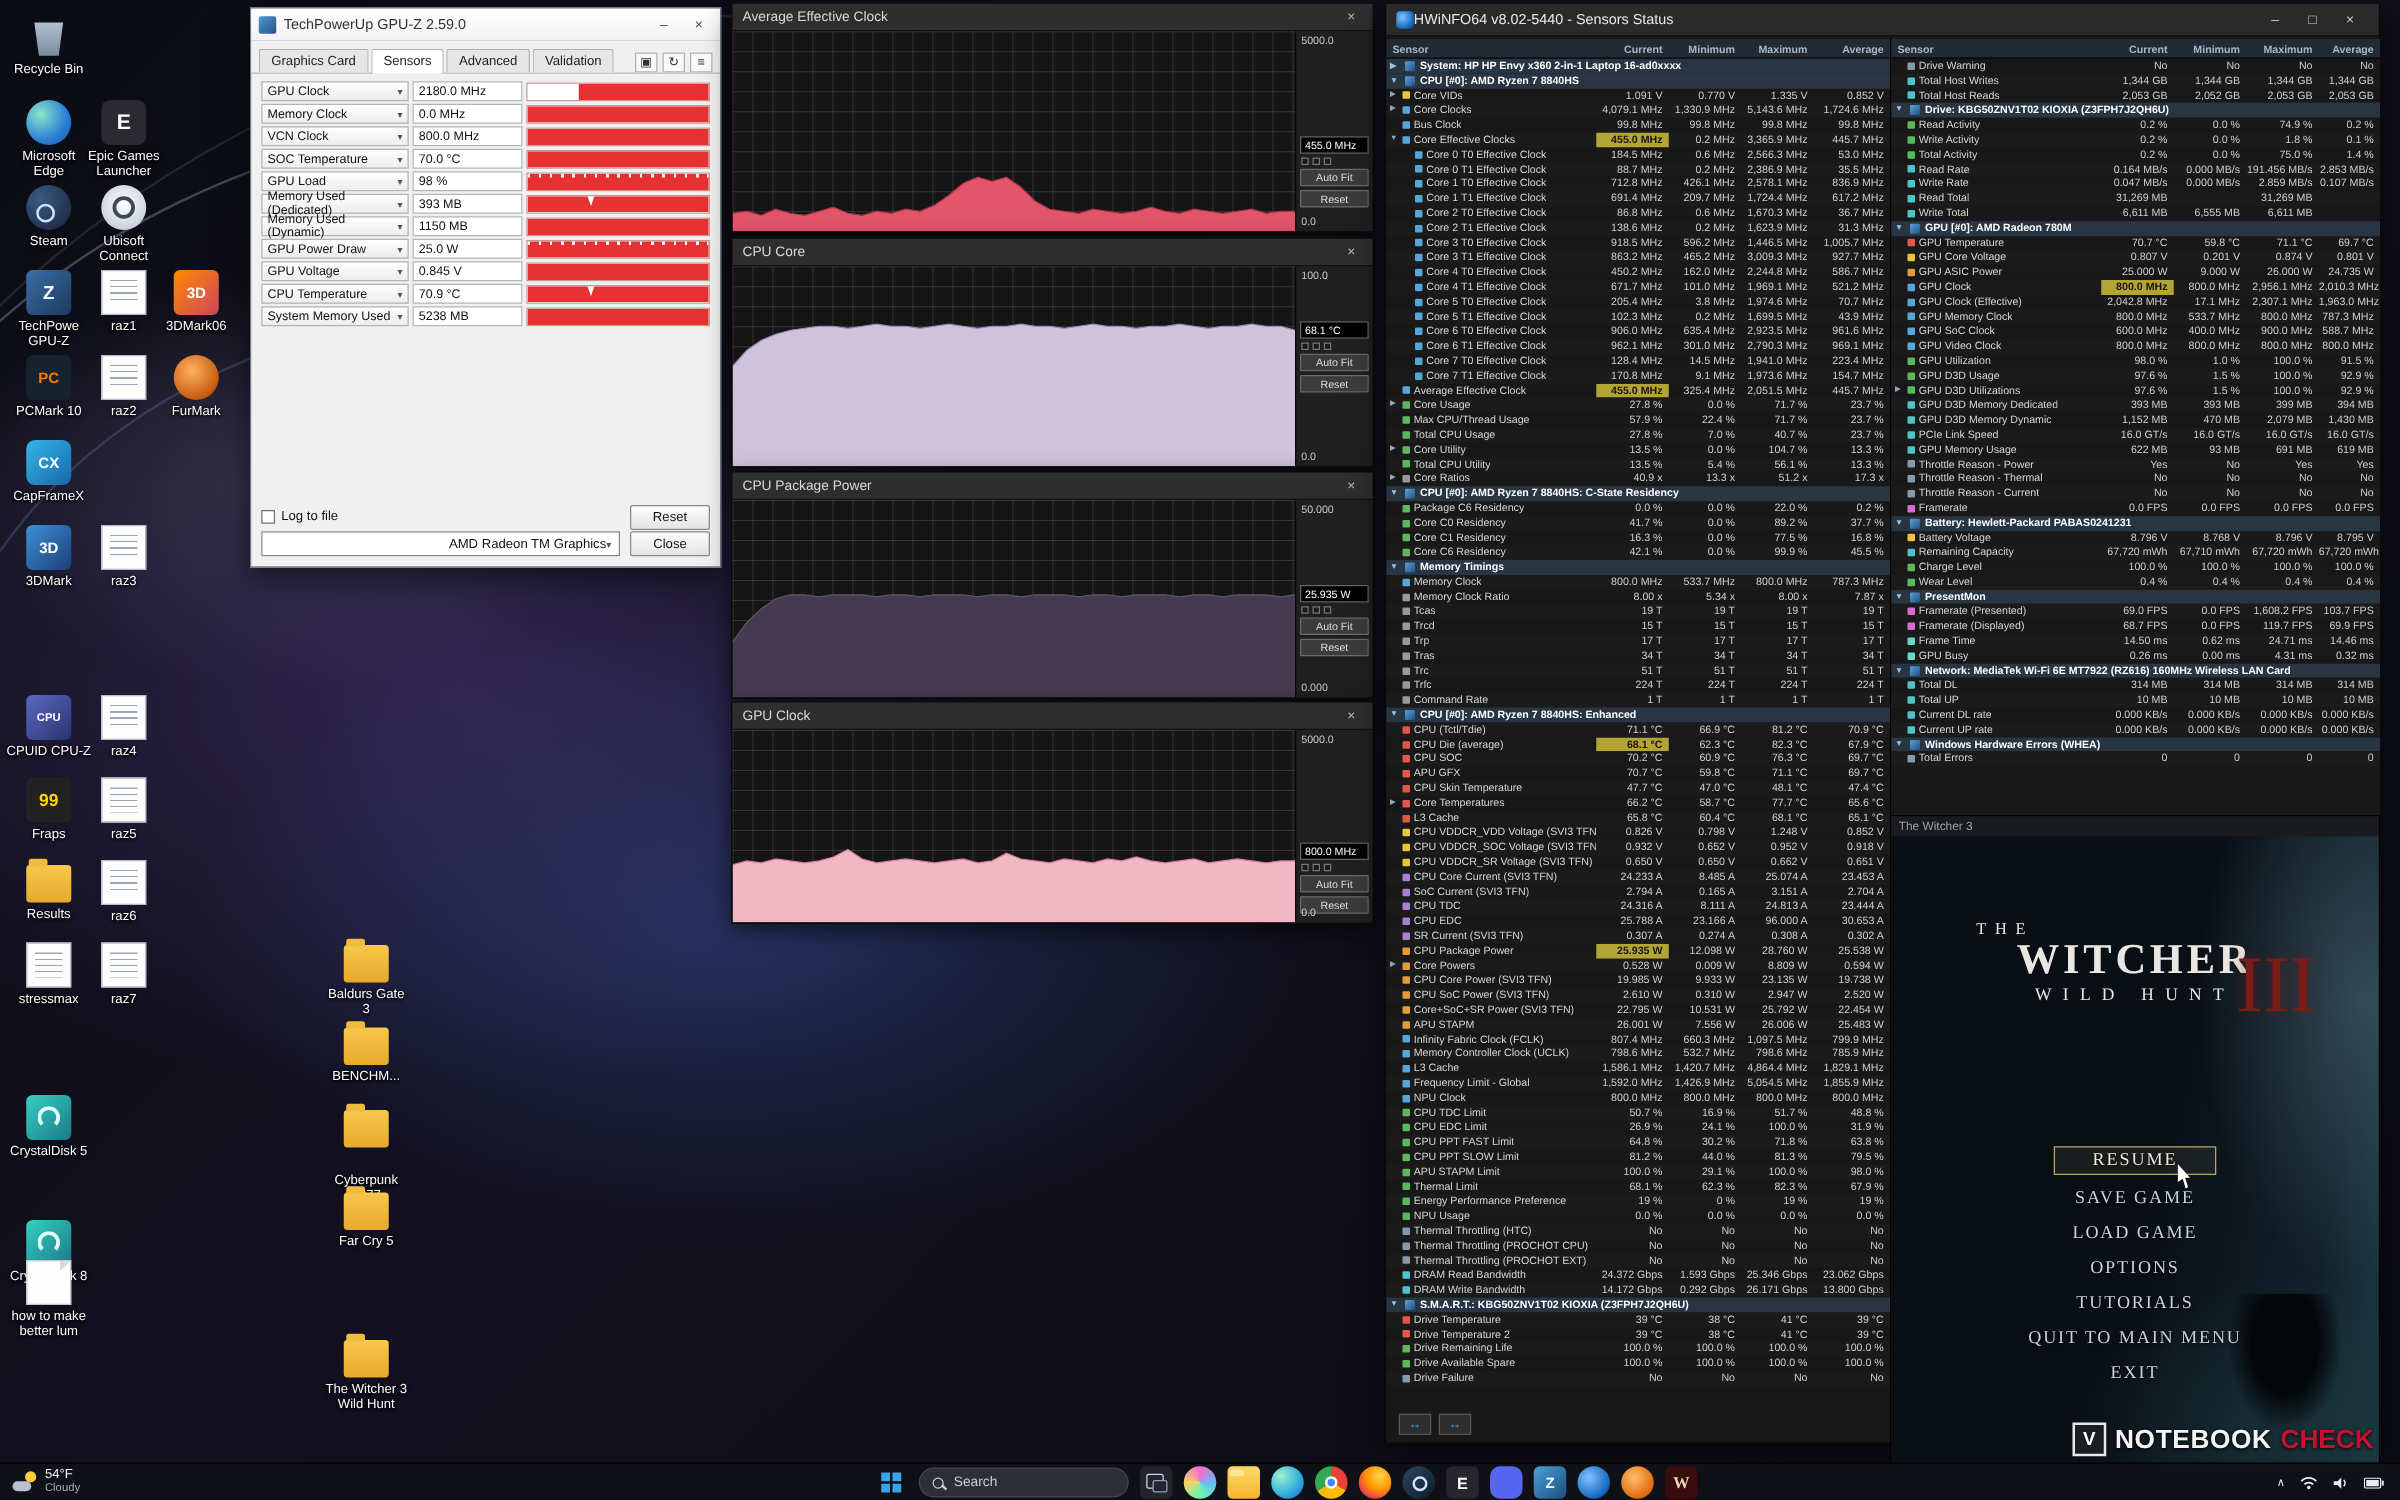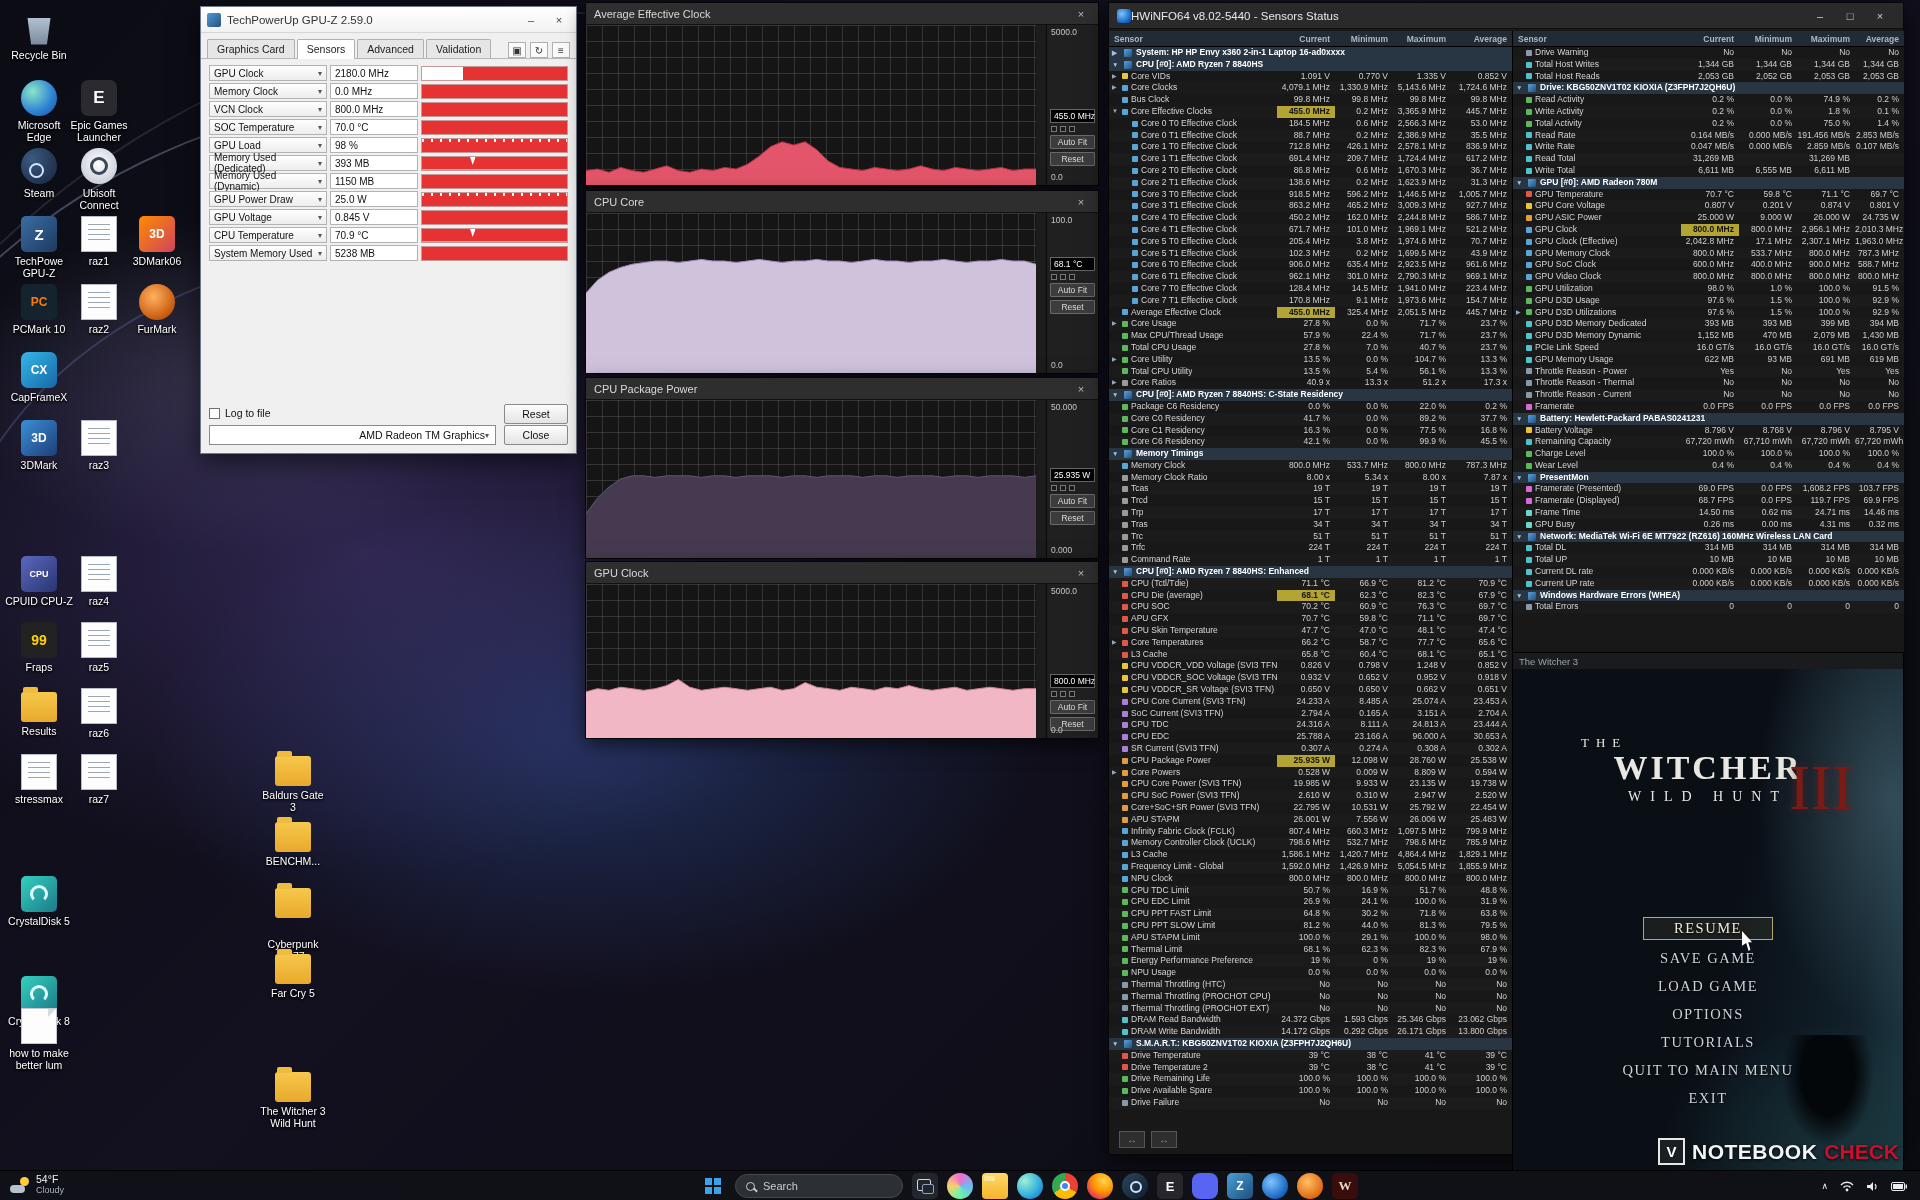--- a/index.html
+++ b/index.html
@@ -82,21 +82,21 @@
 .gz-comborow{display:flex;gap:8px;align-items:center}
 .gz-combo{flex:1;height:20px;border:1px solid #8a8a8a;background:#fff;display:flex;align-items:center;justify-content:flex-end;padding:0 6px;font-size:10.5px;color:#111;cursor:pointer}
 .gz-close{width:64px}
 
 
 .graphwin{position:absolute;left:585px;width:514px;background:#1c1c1c;border:1px solid #060606;box-shadow:0 6px 18px rgba(0,0,0,.6);z-index:20}
 .gw-title{height:22px;background:#2e2e2e;color:#d8d8d8;font-size:11px;display:flex;align-items:center;padding:0 8px;border-bottom:1px solid #111}
 .gw-title span.t{flex:1}
 .gw-x{width:18px;text-align:center;color:#bbb;cursor:pointer}
 .gw-body{position:absolute;left:0;right:62px;top:22px;bottom:0;background-color:#151515;background-image:linear-gradient(rgba(80,80,80,.55) 1px,transparent 1px),linear-gradient(90deg,rgba(80,80,80,.55) 1px,transparent 1px);background-size:16px 16px;overflow:hidden}
-.gw-rail{position:absolute;right:0;top:22px;bottom:0;width:52px;background:#202020;border-left:1px solid #0a0a0a}
+.gw-rail{position:absolute;right:0;top:22px;bottom:0;width:62px;background:#202020;border-left:1px solid #0a0a0a}
 .gw-top{position:absolute;top:2px;left:4px;font-size:8.5px;color:#c8c8c8}
 .gw-botlab{position:absolute;bottom:3px;left:4px;font-size:8.5px;color:#c8c8c8}
 .gw-stack{position:absolute;left:3px;right:3px;display:flex;flex-direction:column;gap:3px}
 .gw-cur{background:#000;border:1px solid #666;color:#fff;font-size:8.5px;padding:1px 3px;white-space:nowrap}
 .gw-checks{display:flex;gap:3px;padding-left:1px}
 .gw-chk{width:6px;height:6px;border:1px solid #777;background:#1a1a1a;cursor:pointer}
 .gw-btn{height:14px;font-size:8.5px;background:#3c3c3c;border:1px solid #6a6a6a;color:#ddd;display:flex;align-items:center;justify-content:center;cursor:pointer;border-radius:1px}
 
 
 #hwinfo{position:absolute;left:1108px;top:2px;width:796px;height:1153px;background:#181818;border:1px solid #060606;box-shadow:0 8px 24px rgba(0,0,0,.6);z-index:30}

